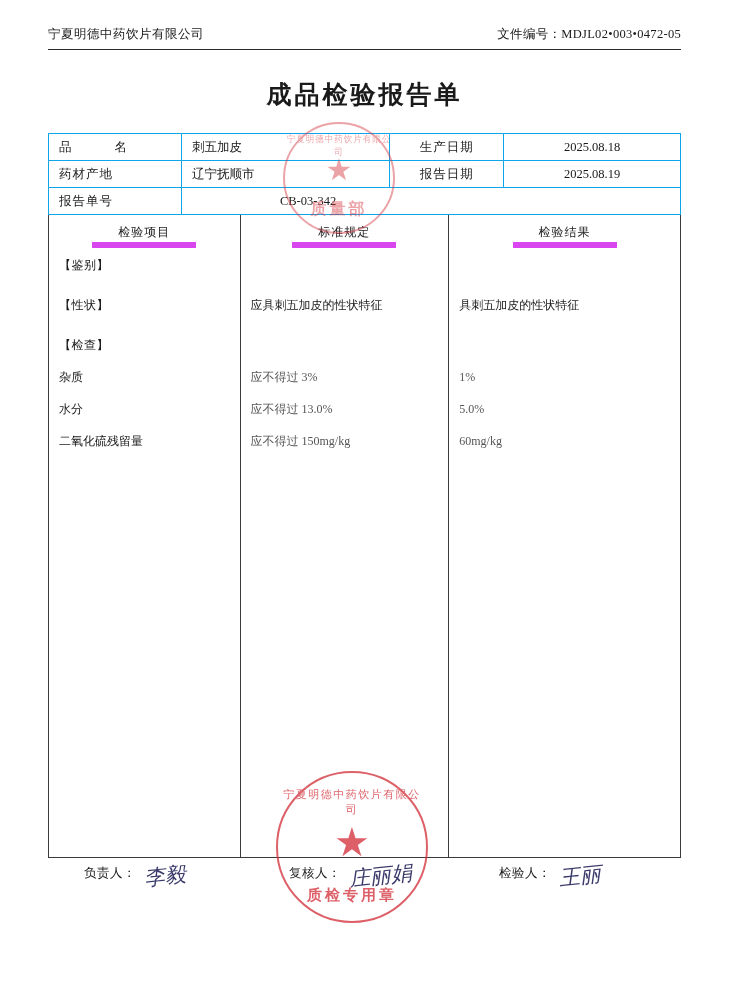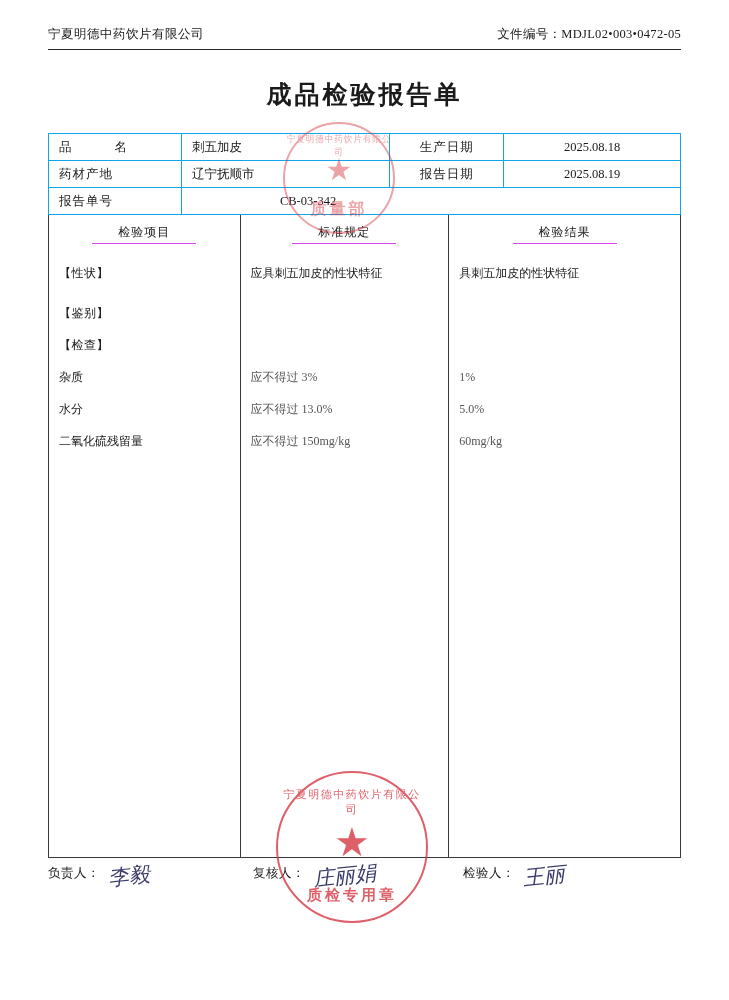--- a/index.html
+++ b/index.html
@@ -104,26 +104,25 @@
   }
   table.items tr.data td {
     height: 32px;
     line-height: 32px;
     border-bottom: none;
   }
   .col-item { width: 30%; }
   .col-std  { width: 33%; }
   .col-res  { width: 37%; }
   .underline-head {
-    border-bottom: 1px solid #d946ef;
+    border-bottom: 6px solid #d946ef;
     display: inline-block;
     padding: 0 26px 1px 26px;
     line-height: 18px;
     letter-spacing: 1px;
-    font-family: Liberation Mono, monospace;
   }
   .head-cell {
     text-align: center;
     padding-top: 6px;
   }
   .bracket {
     letter-spacing: 0.5px;
   }
   .filler td {
     border-bottom: none;
@@ -148,21 +147,21 @@
     font-size: 12.5px;
     margin-top: 7px;
     position: relative;
     height: 44px;
   }
   .sign-block {
     display: flex;
     align-items: flex-start;
     position: relative;
   }
-  .sign-block .lbl { letter-spacing: 0.5px; }
+  .sign-block .lbl { letter-spacing: 0.5px; margin-left: 36px; }
   .sign-block .sig {
     font-family: "DejaVu Serif", serif;
     color: #3b3b6b;
     font-size: 21px;
     font-style: italic;
     position: relative;
     top: -3px;
     left: 8px;
     transform: rotate(-6deg);
     white-space: nowrap;
@@ -298,29 +297,29 @@
     </table>
 
   <div class="items-wrap">
     <table class="items">
       <tbody>
           <tr class="head">
         <td class="col-item head-cell"><span class="underline-head">检验项目</span></td>
         <td class="col-std head-cell"><span class="underline-head">标准规定</span></td>
         <td class="col-res head-cell"><span class="underline-head">检验结果</span></td>
       </tr>
+      <tr class="data">
+        <td class="bracket">【鉴别】</td>
+        <td></td>
+        <td></td>
+      </tr>
       <tr class="data" style="height:40px;">
         <td class="bracket" style="line-height:48px;">【性状】</td>
         <td style="line-height:48px;">应具刺五加皮的性状特征</td>
         <td style="line-height:48px;">具刺五加皮的性状特征</td>
-      </tr>
-      <tr class="data">
-        <td class="bracket">【鉴别】</td>
-        <td></td>
-        <td></td>
       </tr>
       <tr class="data">
         <td class="bracket">【检查】</td>
         <td></td>
         <td></td>
       </tr>
       <tr class="data">
         <td>杂质</td>
         <td class="gray">应不得过 3%</td>
         <td class="gray">1%</td>

